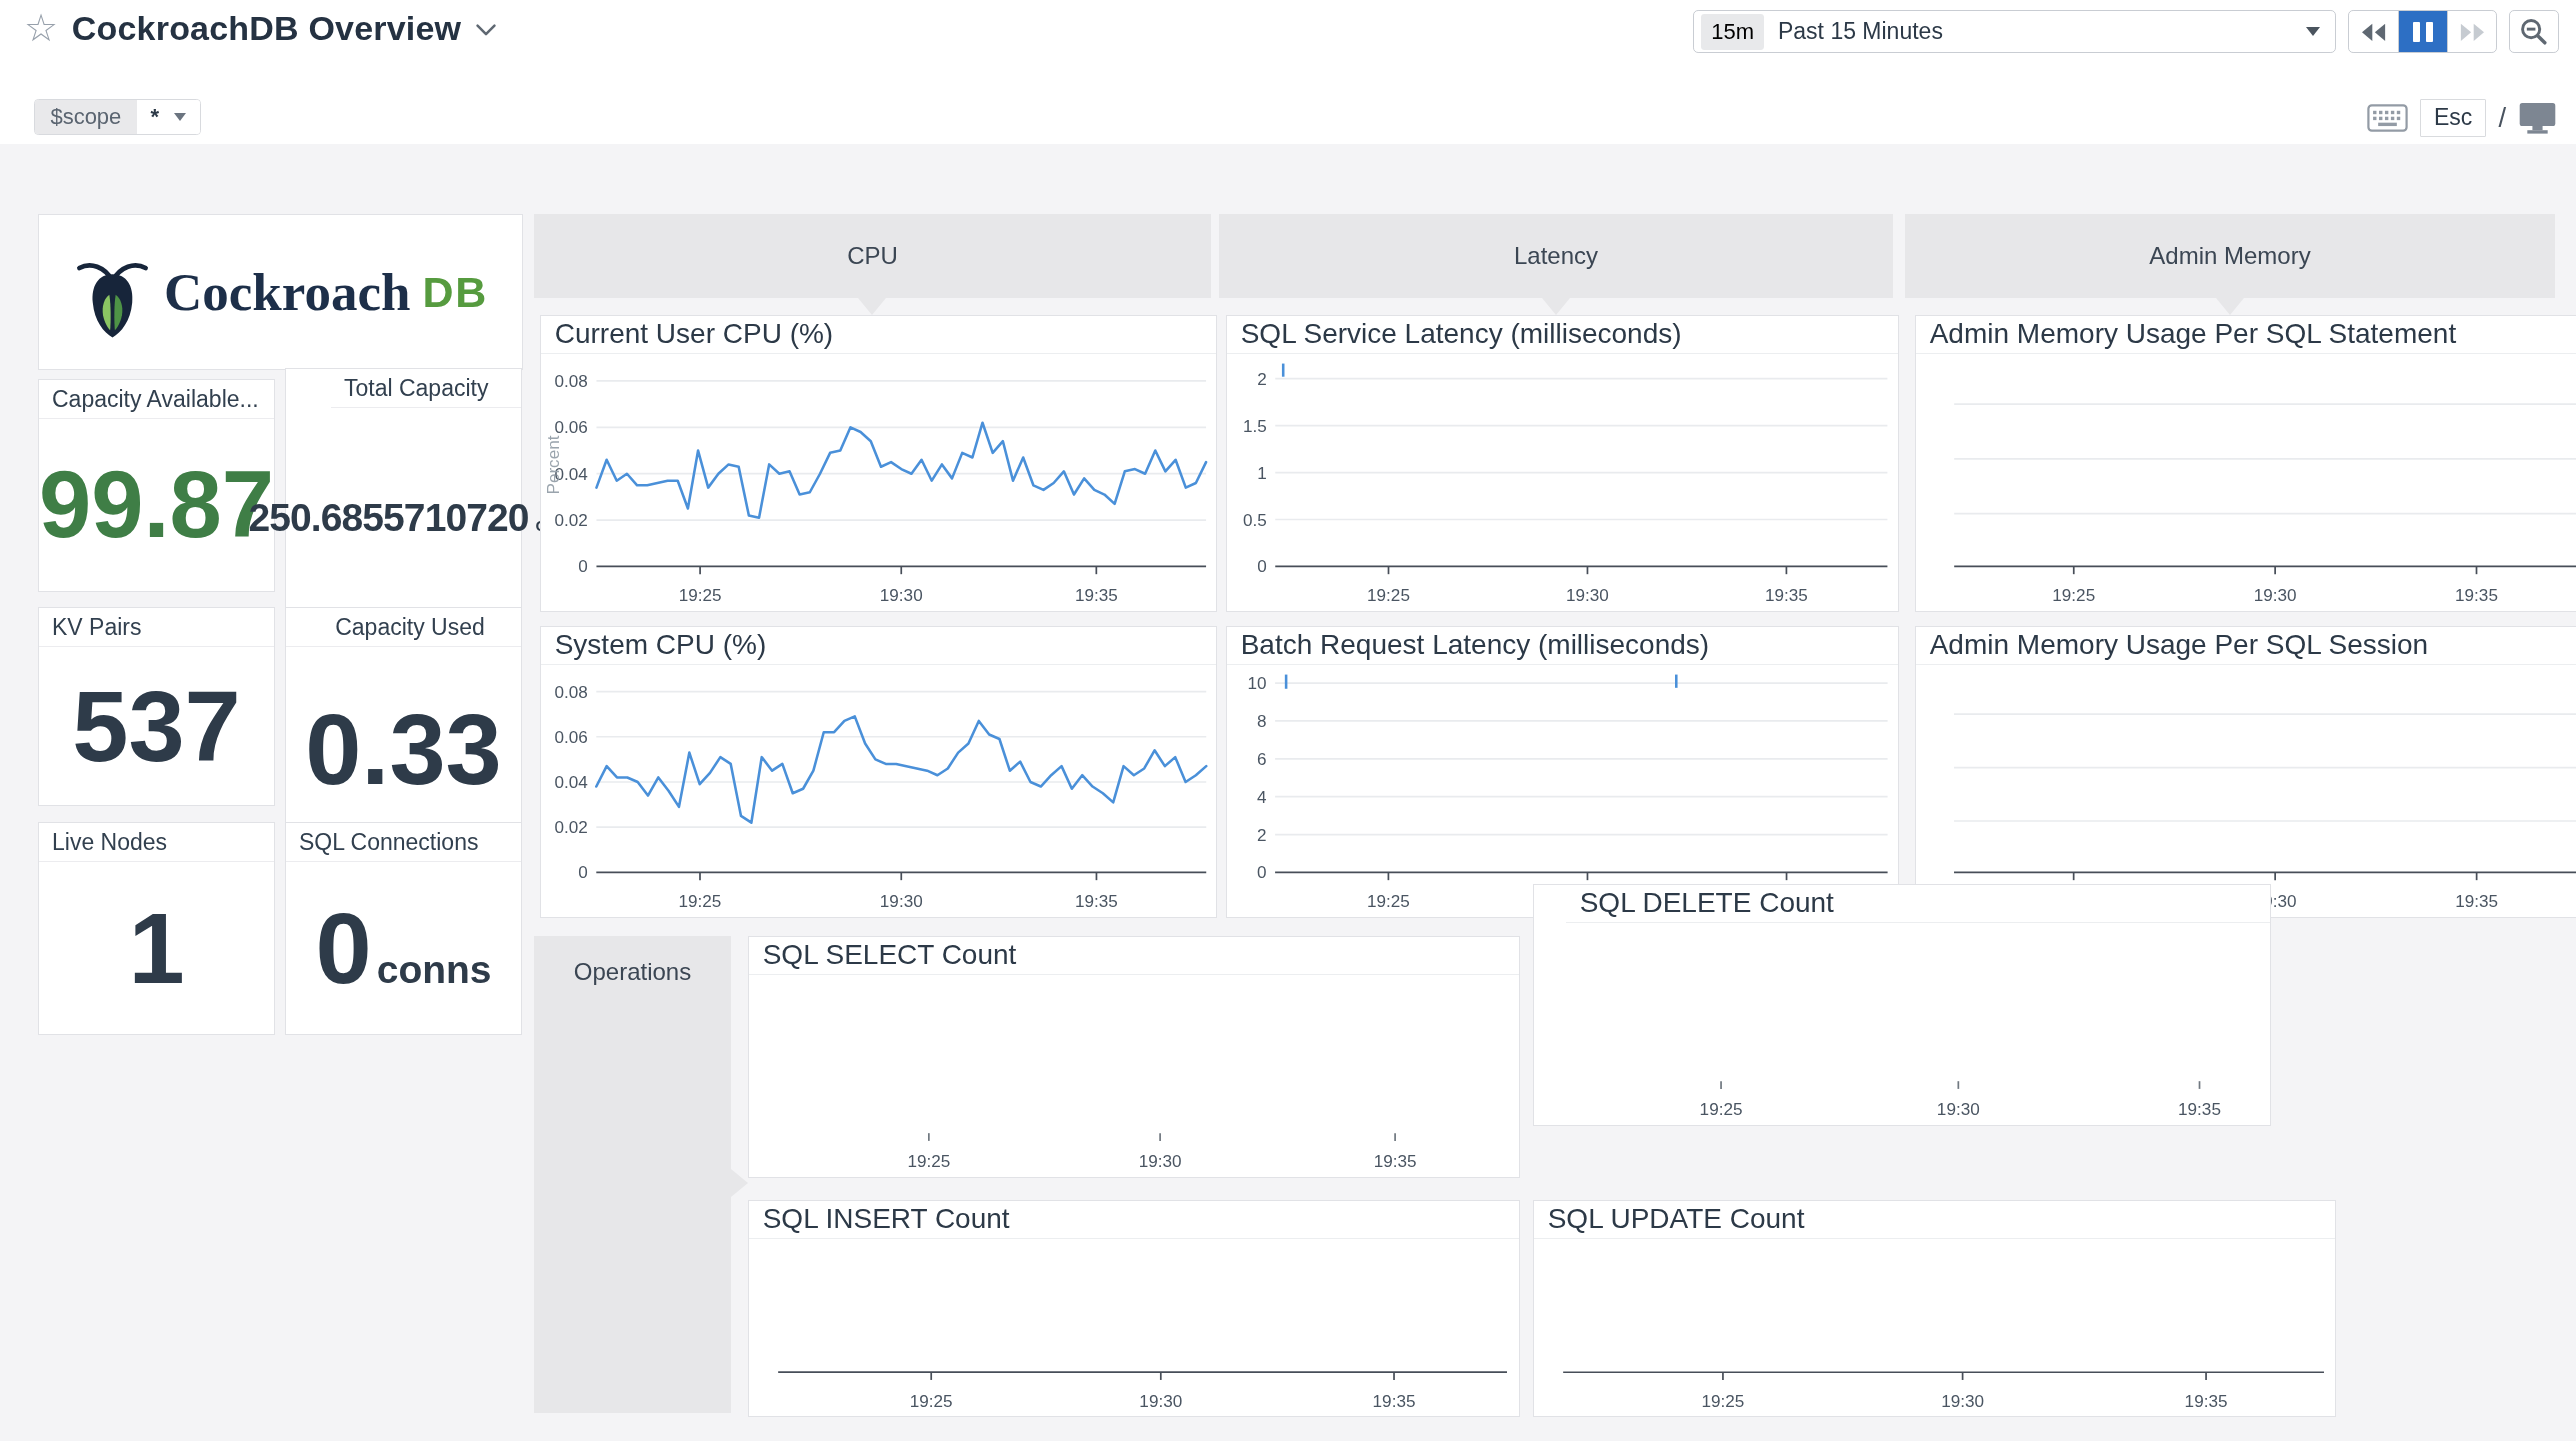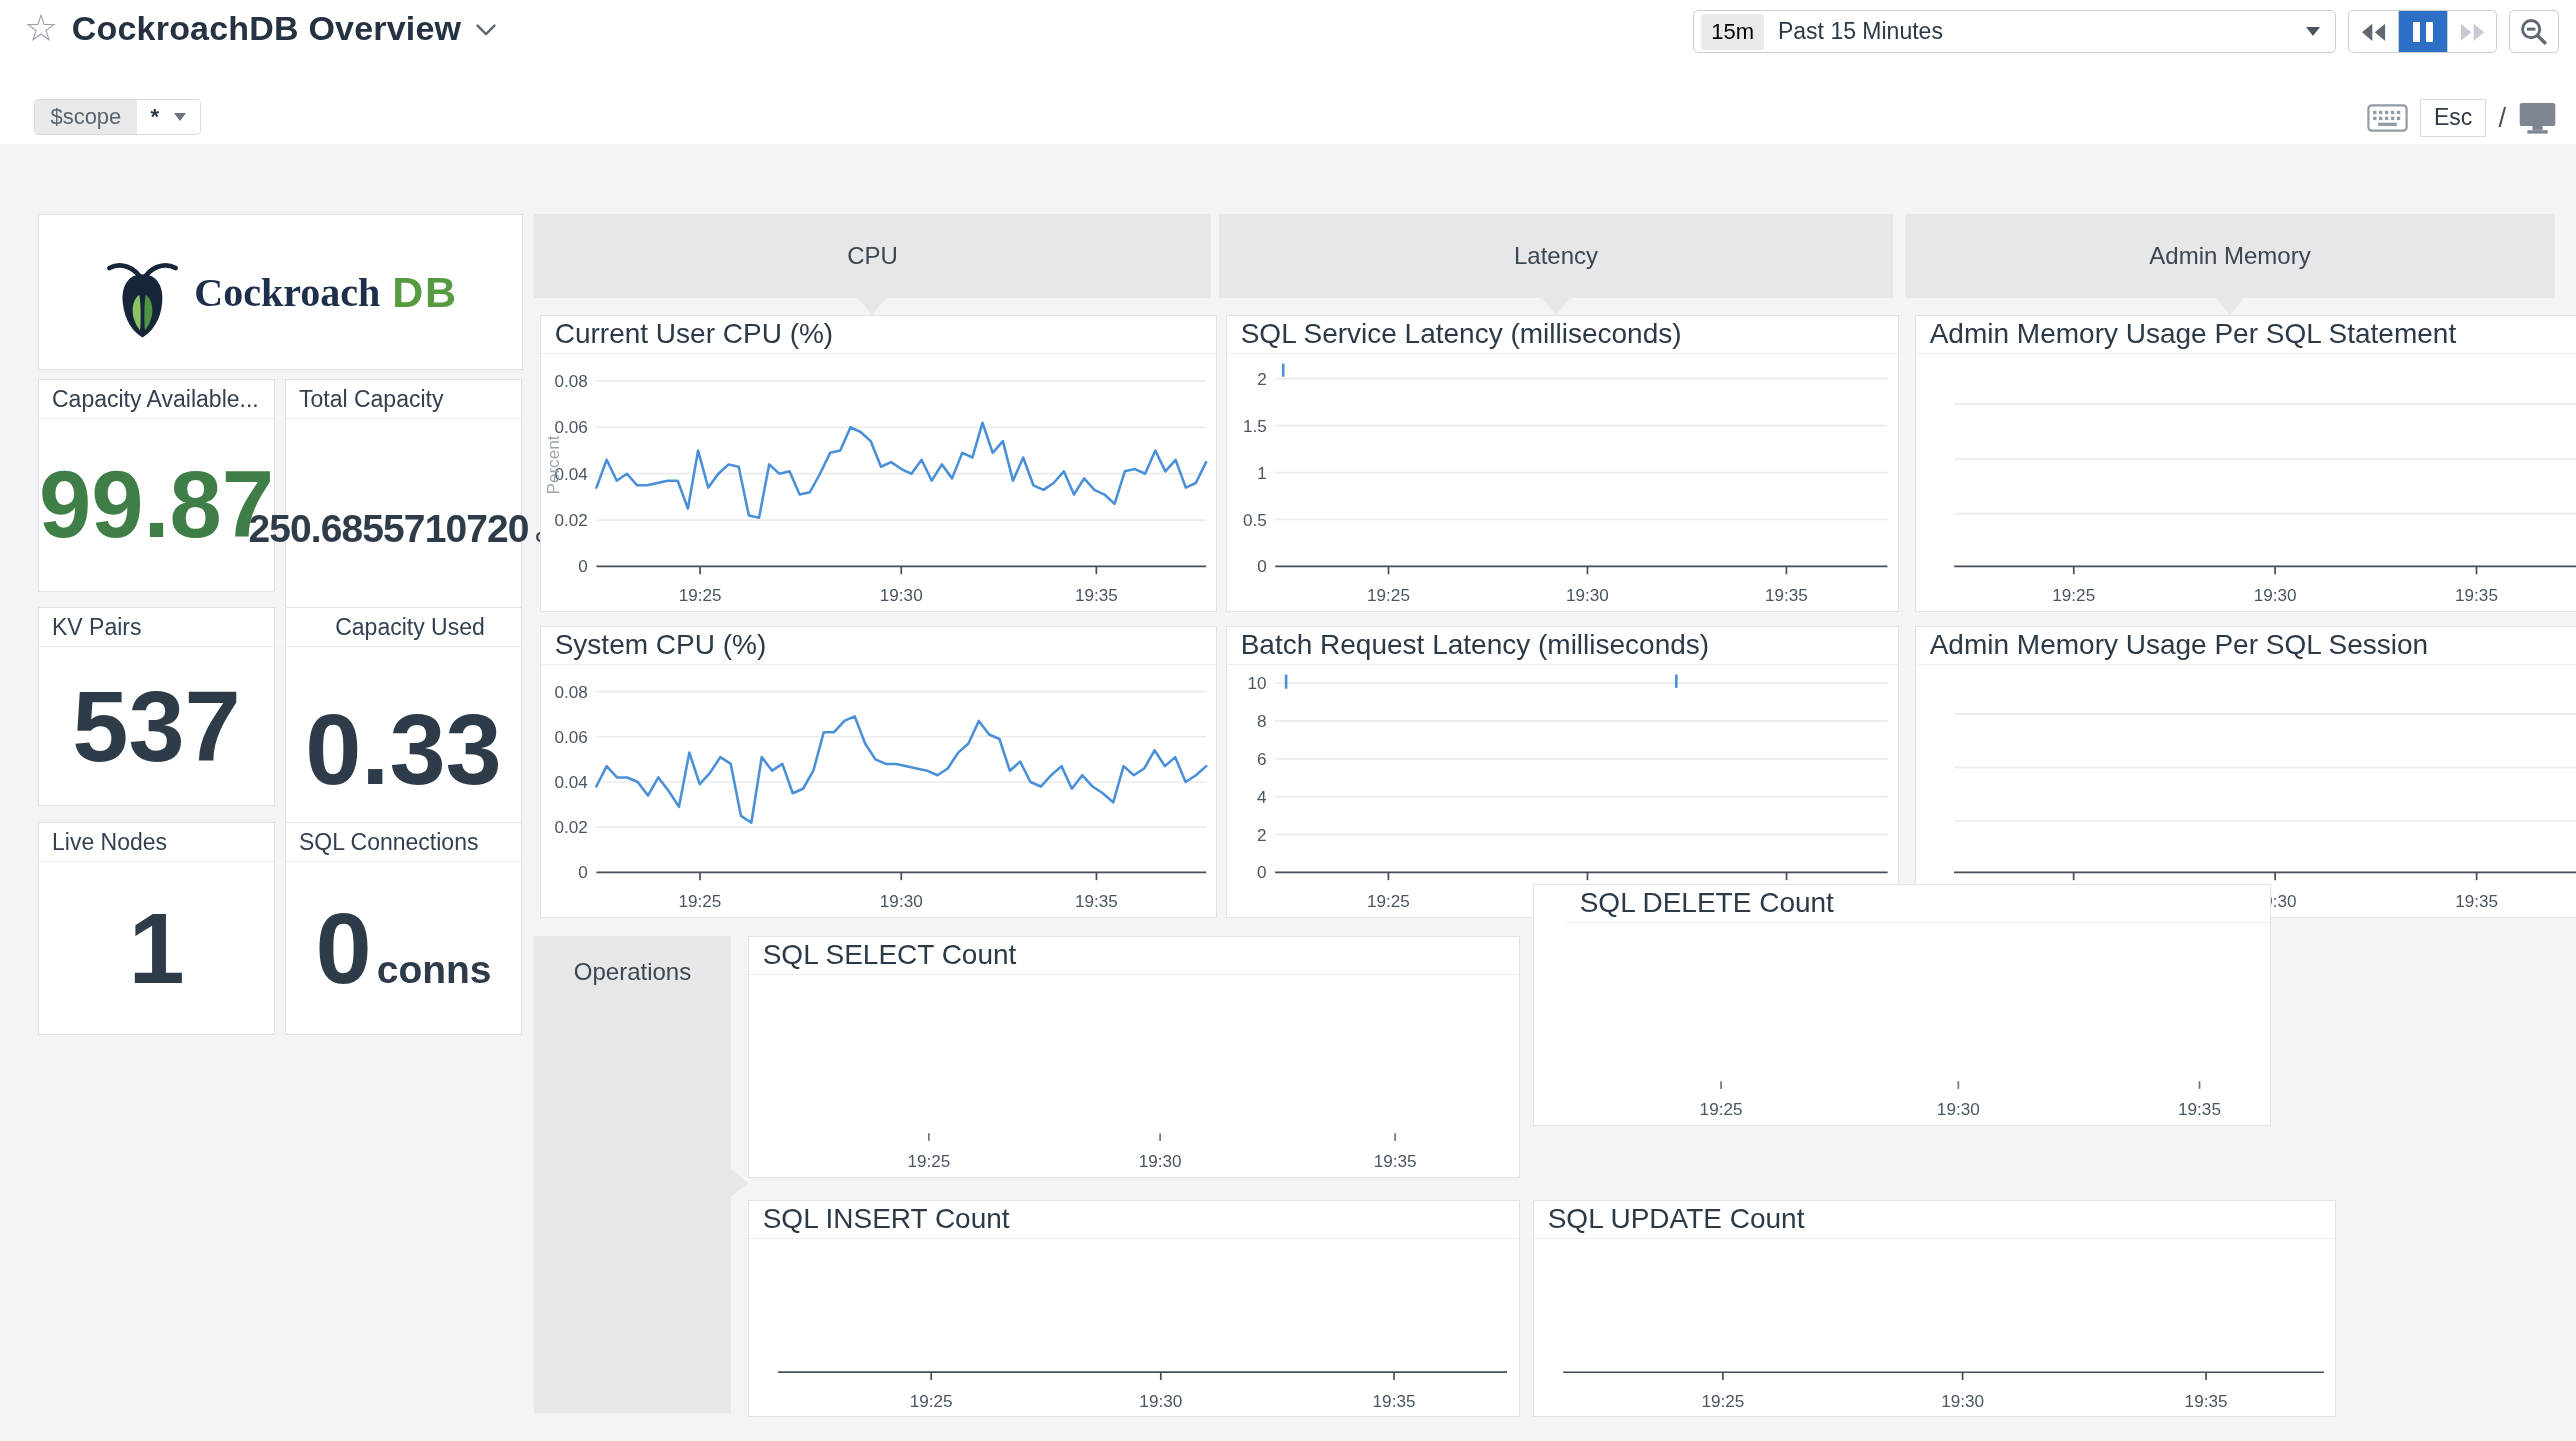--- a/index.html
+++ b/index.html
@@ -42,21 +42,21 @@
     border-top-width:8.6px; border-top-color:#6b7480; }
   #row2-right { right:19px; top:99px; display:flex; align-items:center; gap:12px; }
   #esc-key { border:0.9px solid #d9dbde; background:#fff; border-radius:1px; padding:4.3px 13px;
     font-size:23px; color:#2c3947; }
   #slash-sep { font-size:27.4px; color:#49535f; }
 
   
   .card { position:absolute; background:#fff; border:0.9px solid #e1e2e6; }
   #logo-card { left:38px; top:214px; width:485px; height:156px; display:flex;
     align-items:center; justify-content:center; gap:12px; }
-  #logo-word { font-family:"Liberation Serif", serif; font-weight:bold; font-size:40px; color:#1d2f49; }
+  #logo-word { font-family:"Liberation Serif", serif; font-weight:bold; font-size:53px; color:#1d2f49; }
   #logo-suffix { font-weight:bold; font-size:43px; color:#569b3f; letter-spacing:1.7px; }
 
   .stat-card { position:absolute; background:#fff; border:0.9px solid #e1e2e6; width:237px; }
   .stat-title { height:39px; line-height:39px; padding-left:13px; font-size:23px; color:#32404f;
     border-bottom:0.9px solid #ececef; white-space:nowrap; overflow:hidden; }
   .stat-value { position:absolute; top:39px; left:0; right:0; bottom:0; display:flex;
     align-items:center; justify-content:center; }
   .stat-value .wrap { white-space:nowrap; }
   .v-num { font-size:101px; font-weight:bold; color:#2e3b49; }
   .v-green .v-num { color:#3f7e46; font-size:94px; }
@@ -172,21 +172,21 @@
   <span id="logo-word">Cockroach</span>
   <span id="logo-suffix">DB</span>
 </div>
 
 <div class="stat-card" style="left:38px;top:379px;height:213px;">
   <div class="stat-title">Capacity Available...</div>
   <div class="stat-value v-green">
       <span class="wrap"><span class="v-num">99.87</span></span>
     </div>
 </div>
-<div class="stat-card" style="left:285px;top:379px;height:261px;">
+<div class="stat-card" style="left:285px;top:368px;height:261px;padding-left:45px;">
   <div class="stat-title">Total Capacity</div>
   <div class="stat-value v-small">
       <span class="wrap"><span class="v-num">250.6855710720</span><span class="v-unit">GB</span></span>
     </div>
 </div>
 <div class="stat-card" style="left:38px;top:607px;height:199px;">
   <div class="stat-title">KV Pairs</div>
   <div class="stat-value">
       <span class="wrap"><span class="v-num">537</span></span>
     </div>

